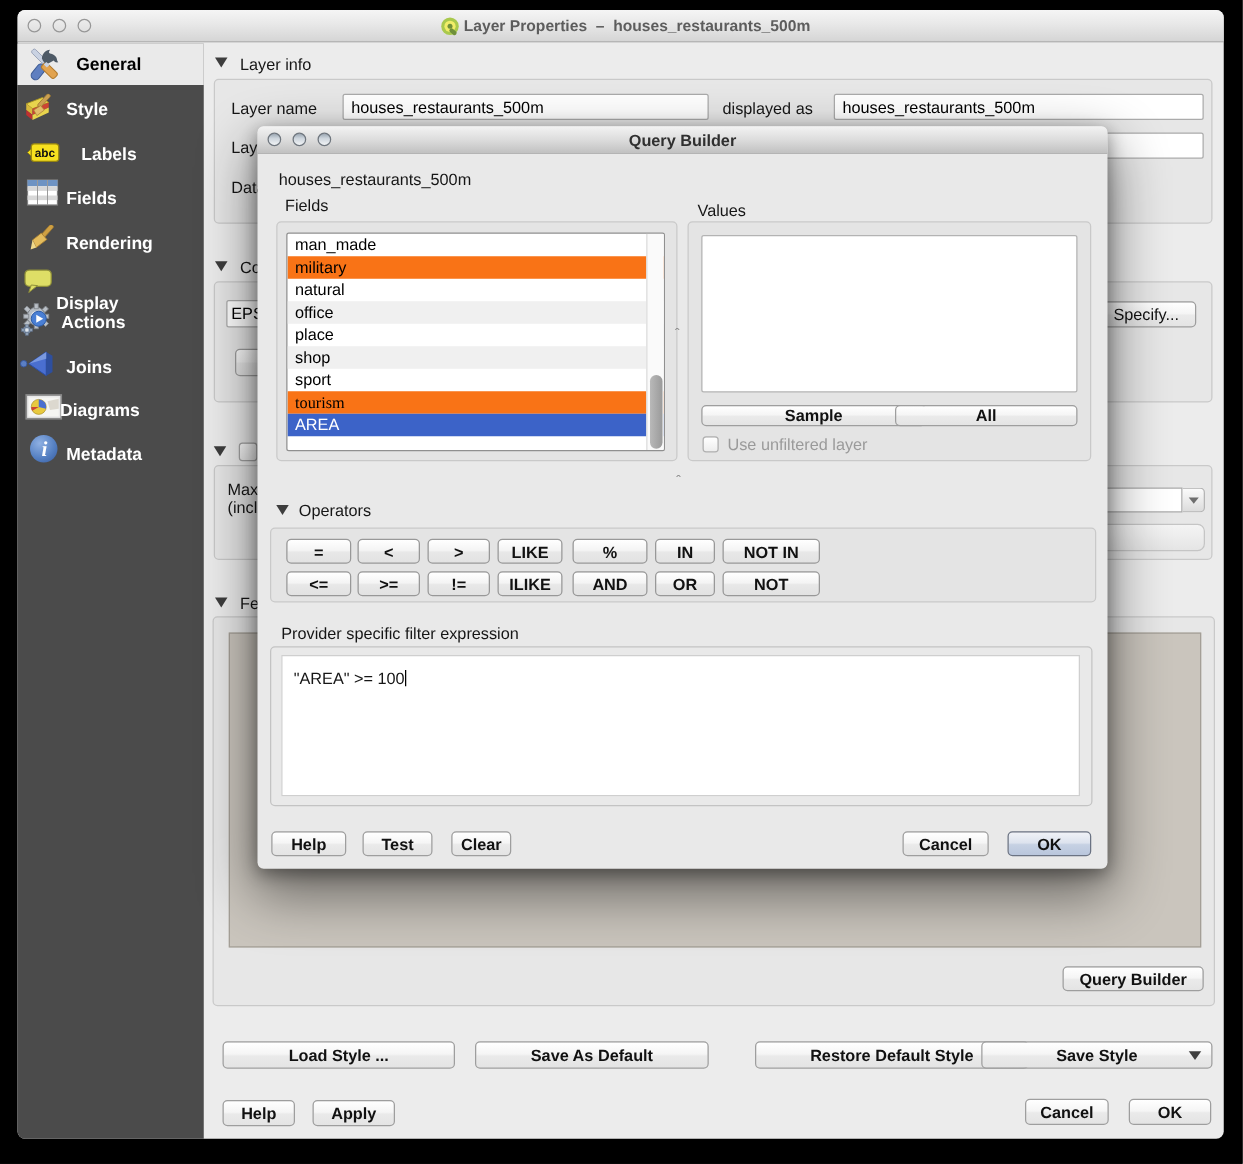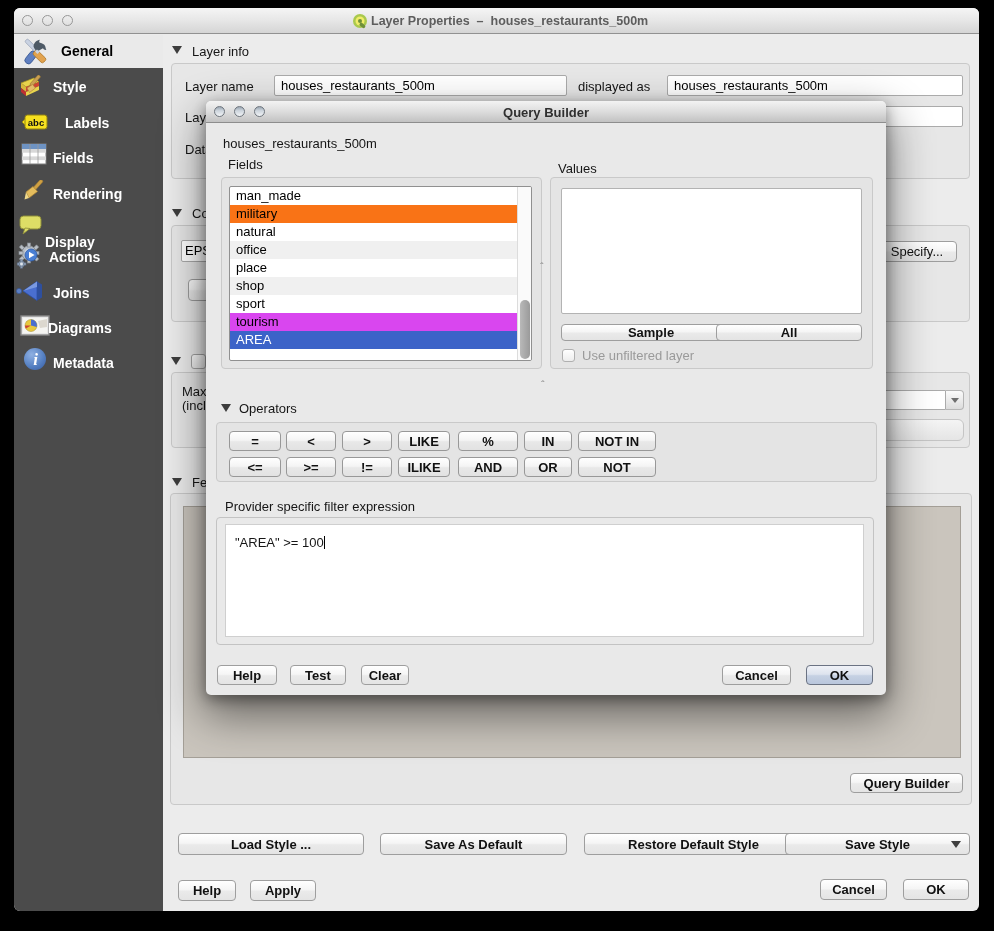--- a/index.html
+++ b/index.html
@@ -185,21 +185,21 @@
   <div class="abs" style="left:240px;top:419px;width:724px;height:22px;background:linear-gradient(180deg,#f4f4f4,#e5e5e5);border:1px solid #c5c5c5;border-radius:6px;"></div>
 
   <div class="tri" style="left:172px;top:478px;"></div>
   <div class="hdr" style="left:192px;top:475px;">Feature subset</div>
   <div class="gbox" style="left:170px;top:493px;width:802px;height:312px;"></div>
   <div class="abs" style="left:183px;top:506px;width:778px;height:252px;background:#cac5bd;border:1px solid #a49f97;"></div>
   <div class="btn" style="left:850px;top:773px;width:113px;height:20px;font-weight:bold;">Query Builder</div>
 
   <div class="btn" style="left:178px;top:833px;width:186px;height:22px;font-weight:bold;">Load Style ...</div>
   <div class="btn" style="left:380px;top:833px;width:187px;height:22px;font-weight:bold;">Save As Default</div>
-  <div class="btn" style="left:584px;top:833px;width:219px;height:22px;font-weight:bold;">Restore Default Style</div>
+  <div class="btn" style="left:604px;top:833px;width:219px;height:22px;font-weight:bold;">Restore Default Style</div>
   <div class="btn" style="left:785px;top:833px;width:185px;height:22px;font-weight:bold;">Save Style</div>
   <div class="abs" style="left:951px;top:841px;width:0;height:0;border-left:5.5px solid transparent;border-right:5.5px solid transparent;border-top:7px solid #3f3f3f;"></div>
 
   <div class="btn" style="left:178px;top:880px;width:58px;height:21px;font-weight:bold;">Help</div>
   <div class="btn" style="left:250px;top:880px;width:66px;height:21px;font-weight:bold;">Apply</div>
   <div class="btn" style="left:820px;top:879px;width:67px;height:21px;font-weight:bold;">Cancel</div>
   <div class="btn" style="left:903px;top:879px;width:66px;height:21px;font-weight:bold;">OK</div>
 
   <div id="qb">
     <div id="qbtitle">
@@ -215,21 +215,21 @@
 
     <div class="gbox" style="left:15px;top:76px;width:321px;height:192px;background:#e4e4e4;"></div>
     <div class="abs" style="left:23px;top:85px;width:303px;height:175px;background:#fff;border:1px solid #909090;border-radius:2px;overflow:hidden;">
       <div class="listrow">man_made</div>
       <div class="listrow" style="background:#f97316;">military</div>
       <div class="listrow">natural</div>
       <div class="listrow" style="background:#f0f0f0;">office</div>
       <div class="listrow">place</div>
       <div class="listrow" style="background:#f0f0f0;">shop</div>
       <div class="listrow">sport</div>
-      <div class="listrow" style="background:#d946ef;">tourism</div>
+      <div class="listrow" style="background:#f97316;font-family:Liberation Serif, serif;">tourism</div>
       <div class="listrow" style="background:#3c63c8;color:#fff;">AREA</div>
 
       <div class="abs" style="left:287px;top:0;width:16px;height:175px;background:#fafafa;border-left:1px solid #dcdcdc;"></div>
       <div class="abs" style="left:290px;top:113px;width:10px;height:59px;background:linear-gradient(90deg,#b9b9b9,#9a9a9a);border-radius:5px;"></div>
     </div>
 
     <div class="gbox" style="left:344px;top:76px;width:323px;height:192px;background:#e4e4e4;"></div>
     <div class="abs" style="left:355px;top:87px;width:301px;height:126px;background:#fff;border:1px solid #b3b3b3;border-radius:2px;"></div>
     <div class="btn" style="left:355px;top:223px;width:180px;height:17px;font-weight:bold;">Sample</div>
     <div class="btn" style="left:510px;top:223px;width:146px;height:17px;font-weight:bold;">All</div>

